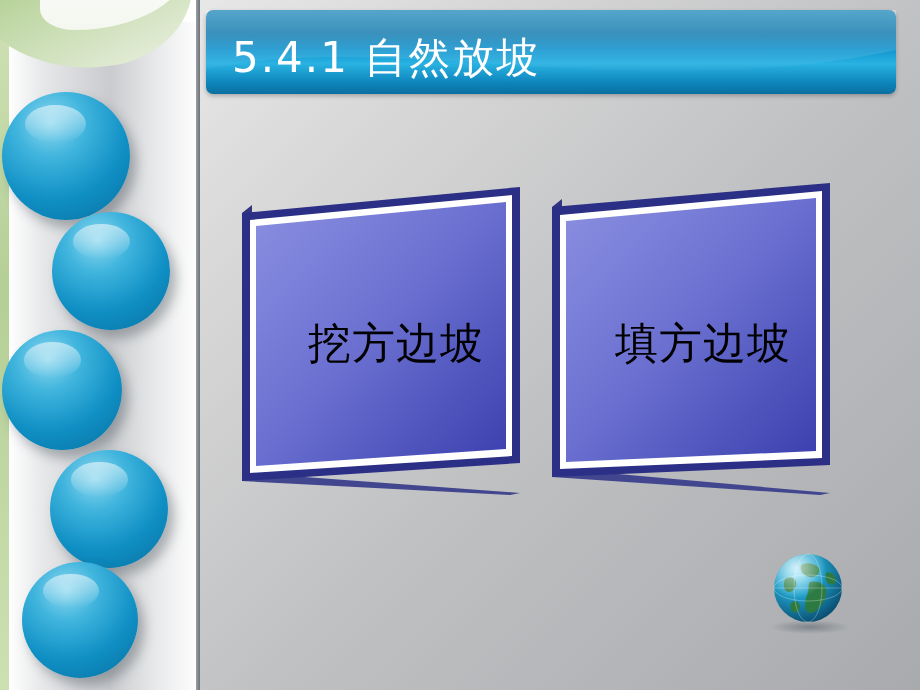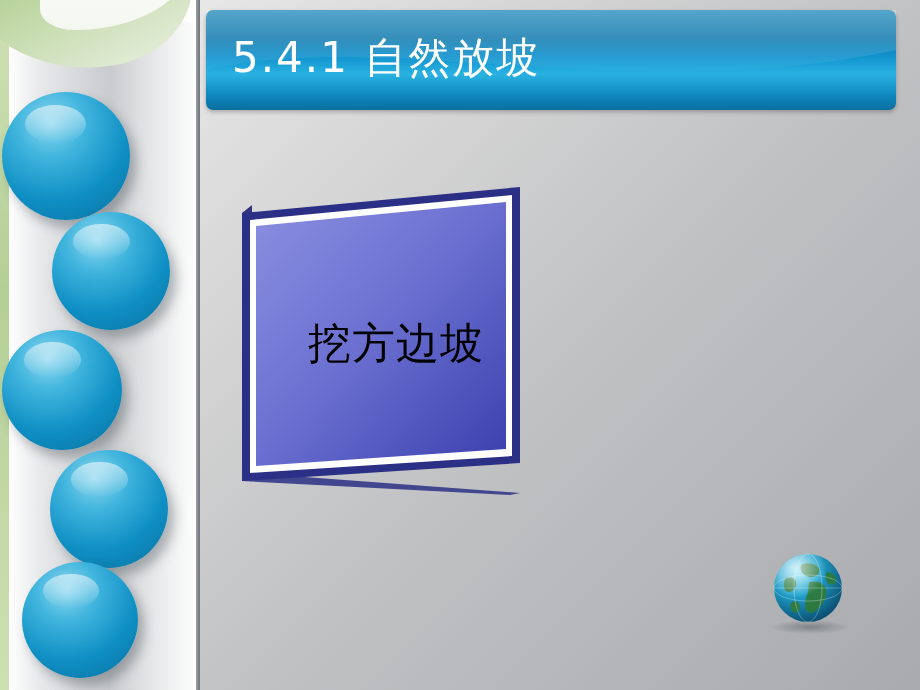--- a/index.html
+++ b/index.html
@@ -85,21 +85,21 @@
     left: 18%; top: 10%;
     width: 48%; height: 30%;
     border-radius: 50%;
     background: linear-gradient(to bottom, rgba(255,255,255,0.55), rgba(255,255,255,0));
   }
 
   
   .title-bar {
     position: absolute;
     left: 206px; top: 10px;
-    width: 690px; height: 100px;
+    width: 690px; height: 84px;
     border-radius: 7px;
     background: linear-gradient(to bottom, #0d7fb4 0%, #0b77ac 28%, #1192cd 46%, #29b2e2 64%, #0e86bd 86%, #0b6f9f 100%);
     box-shadow: 0 2px 4px rgba(0,0,0,0.25);
   }
   .title-text {
     position: absolute;
     left: 26px; top: 20px;
     font-family: "DejaVu Sans", sans-serif;
     font-size: 42px;
     color: #ffffff;
@@ -185,20 +185,37 @@
 
       <polygon points="14,38 292,12 292,288 14,306" fill="#2b2f86"></polygon>
 
       <polygon points="22,45 284,20 284,281 22,298" fill="#ffffff"></polygon>
 
       <polygon points="28,51 278,27 278,274 28,291" fill="url(#boxFill1)"></polygon>
     </svg>
     <div class="box-label" style="left:80px; top:140px;">挖方边坡</div>
   </div>
 
+  <div class="shape-wrap" style="left:540px; top:175px; width:300px; height:320px;">
+    <svg width="300" height="320" viewBox="0 0 300 320">
+      <defs>
+        <linearGradient id="boxFill2" x1="0" y1="0" x2="1" y2="1">
+          <stop offset="0%" stop-color="#8b8fe0"></stop>
+          <stop offset="45%" stop-color="#6d72d2"></stop>
+          <stop offset="100%" stop-color="#3a3fae"></stop>
+        </linearGradient>
+      </defs>
+      <polygon points="12,32 22,24 22,294 12,302" fill="#31357f"></polygon>
+      <polygon points="12,302 22,294 290,318 280,320" fill="#41468f"></polygon>
+      <polygon points="12,32 290,8 290,290 12,302" fill="#2b2f86"></polygon>
+      <polygon points="20,40 282,16 282,283 20,294" fill="#ffffff"></polygon>
+      <polygon points="26,46 276,23 276,276 26,287" fill="url(#boxFill2)"></polygon>
+    </svg>
+    <div class="box-label" style="left:75px; top:140px;">填方边坡</div>
+  </div>
 
   <div class="globe-shadow"></div>
   <div class="globe">
     <svg width="72" height="72" viewBox="0 0 72 72">
       <defs>
         <radialGradient id="globeOcean" cx="35%" cy="28%" r="75%">
           <stop offset="0%" stop-color="#6fd6ef"></stop>
           <stop offset="45%" stop-color="#1f9fc9"></stop>
           <stop offset="100%" stop-color="#0a4f72"></stop>
         </radialGradient>

